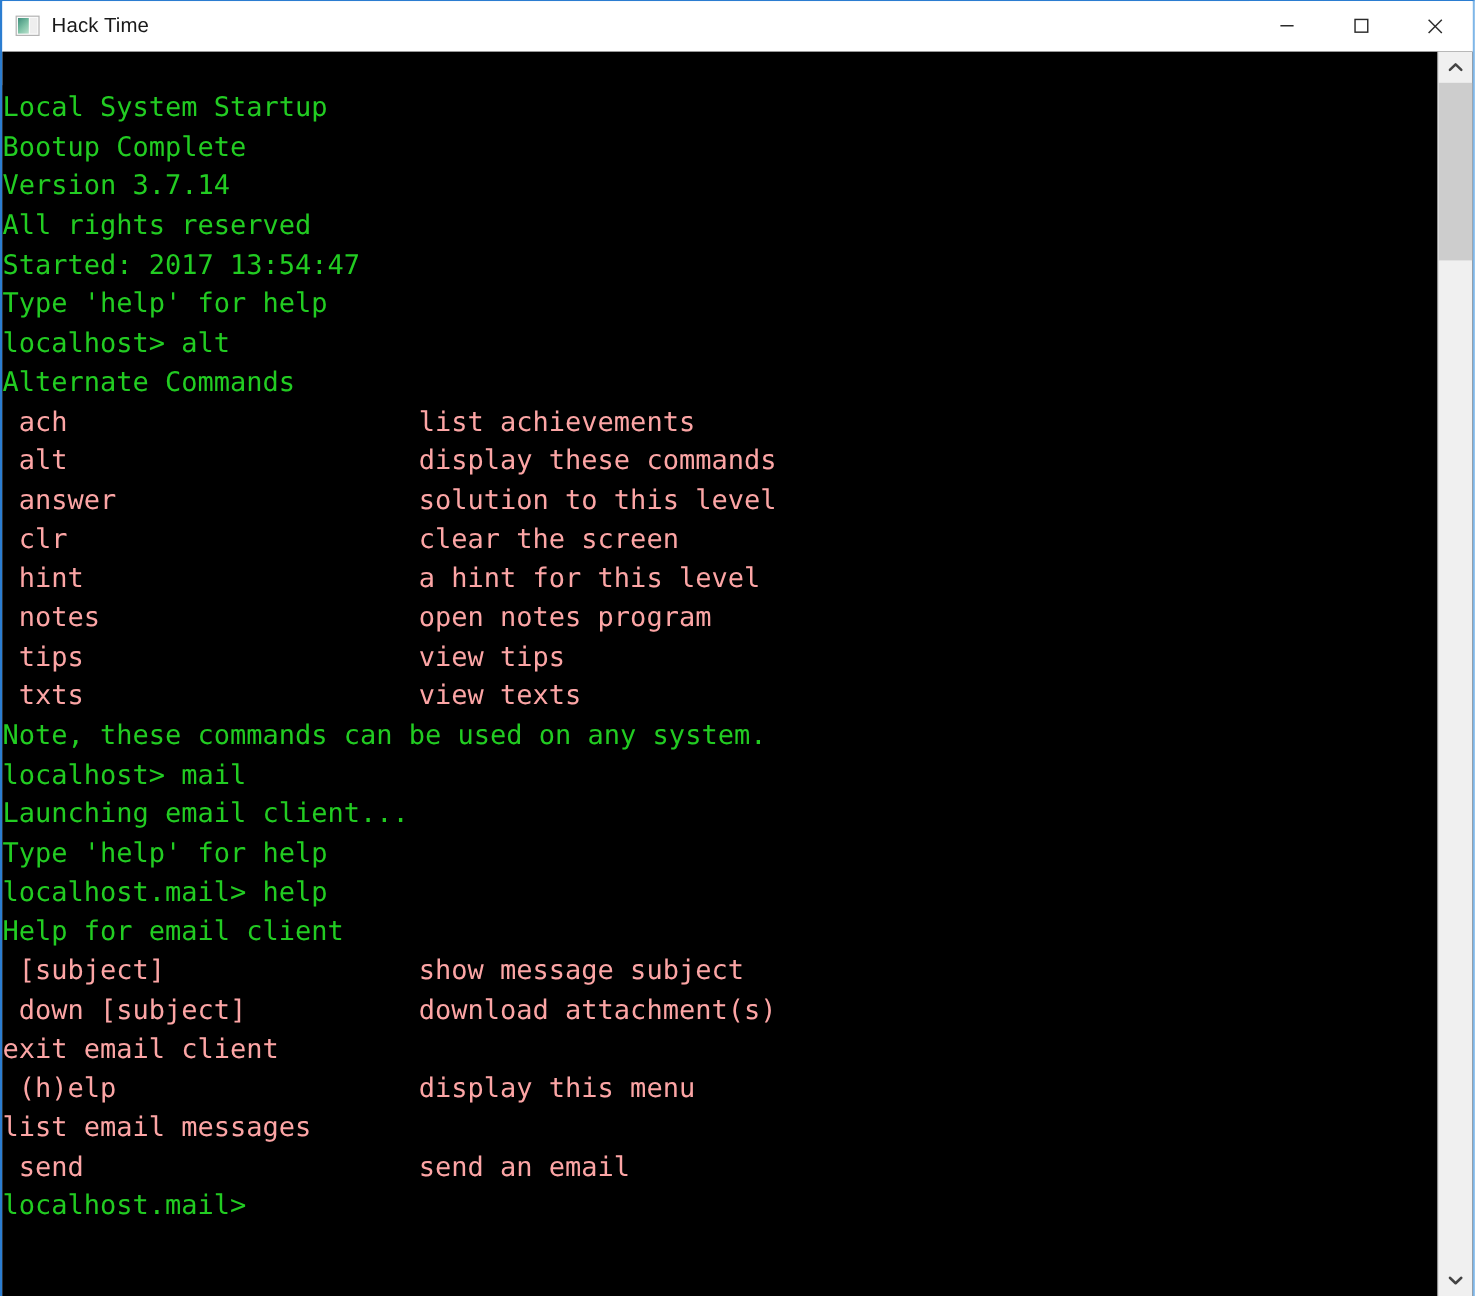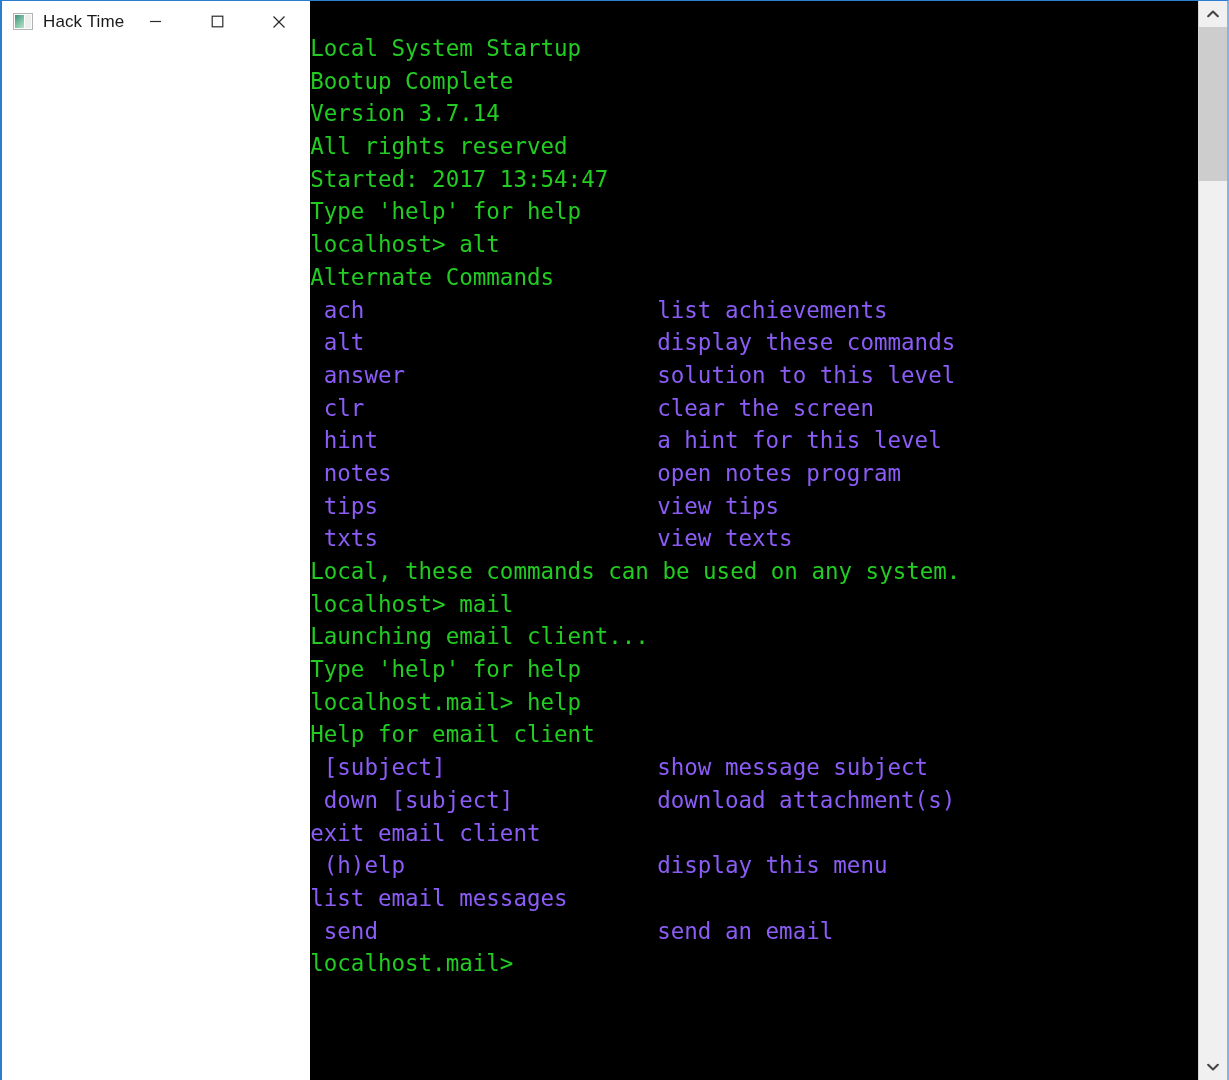--- a/index.html
+++ b/index.html
@@ -19,21 +19,21 @@
   .window {
     position: relative;
     width: 1229px;
     height: 1080px;
     box-sizing: border-box;
     background: #ffffff;
     border-left: 2px solid #2b7dd1;
     border-top: 1px solid #2b7dd1;
     border-right: 2px solid #7eb6e8;
     display: flex;
-    flex-direction: row;
+    flex-direction: column;
   }
 
   
   .titlebar {
     height: 41px;
     min-height: 41px;
     background: #ffffff;
     display: flex;
     align-items: center;
     position: relative;
@@ -123,21 +123,21 @@
     color: #22cc22;
     white-space: pre;
     letter-spacing: 0px;
     height: 32.7px;
   }
   .line.first { padding-top: 3px; }
   .cmdrow {
     font-family: "DejaVu Sans Mono", "Liberation Mono", monospace;
     font-size: 22.5px;
     line-height: 32.7px;
-    color: #8b5cf6;
+    color: #fca5a5;
     white-space: pre;
     height: 32.7px;
     display: flex;
   }
   .cmdrow .c1 {
     width: 347px;
     flex: 0 0 347px;
     white-space: pre;
     overflow: visible;
   }
@@ -252,21 +252,21 @@
         </div>
         <div class="cmdrow">
           <span class="c1"> tips</span>
           <span class="c2">view tips</span>
         </div>
         <div class="cmdrow">
           <span class="c1"> txts</span>
           <span class="c2">view texts</span>
         </div>
 
-        <div class="line">Local, these commands can be used on any system.</div>
+        <div class="line">Note, these commands can be used on any system.</div>
 
         <div class="line">localhost&gt; mail</div>
         <div class="line">Launching email client...</div>
         <div class="line">Type 'help' for help</div>
         <div class="line">localhost.mail&gt; help</div>
         <div class="line">Help for email client</div>
 
         <div class="cmdrow">
           <span class="c1"> [subject]</span>
           <span class="c2">show message subject</span>

